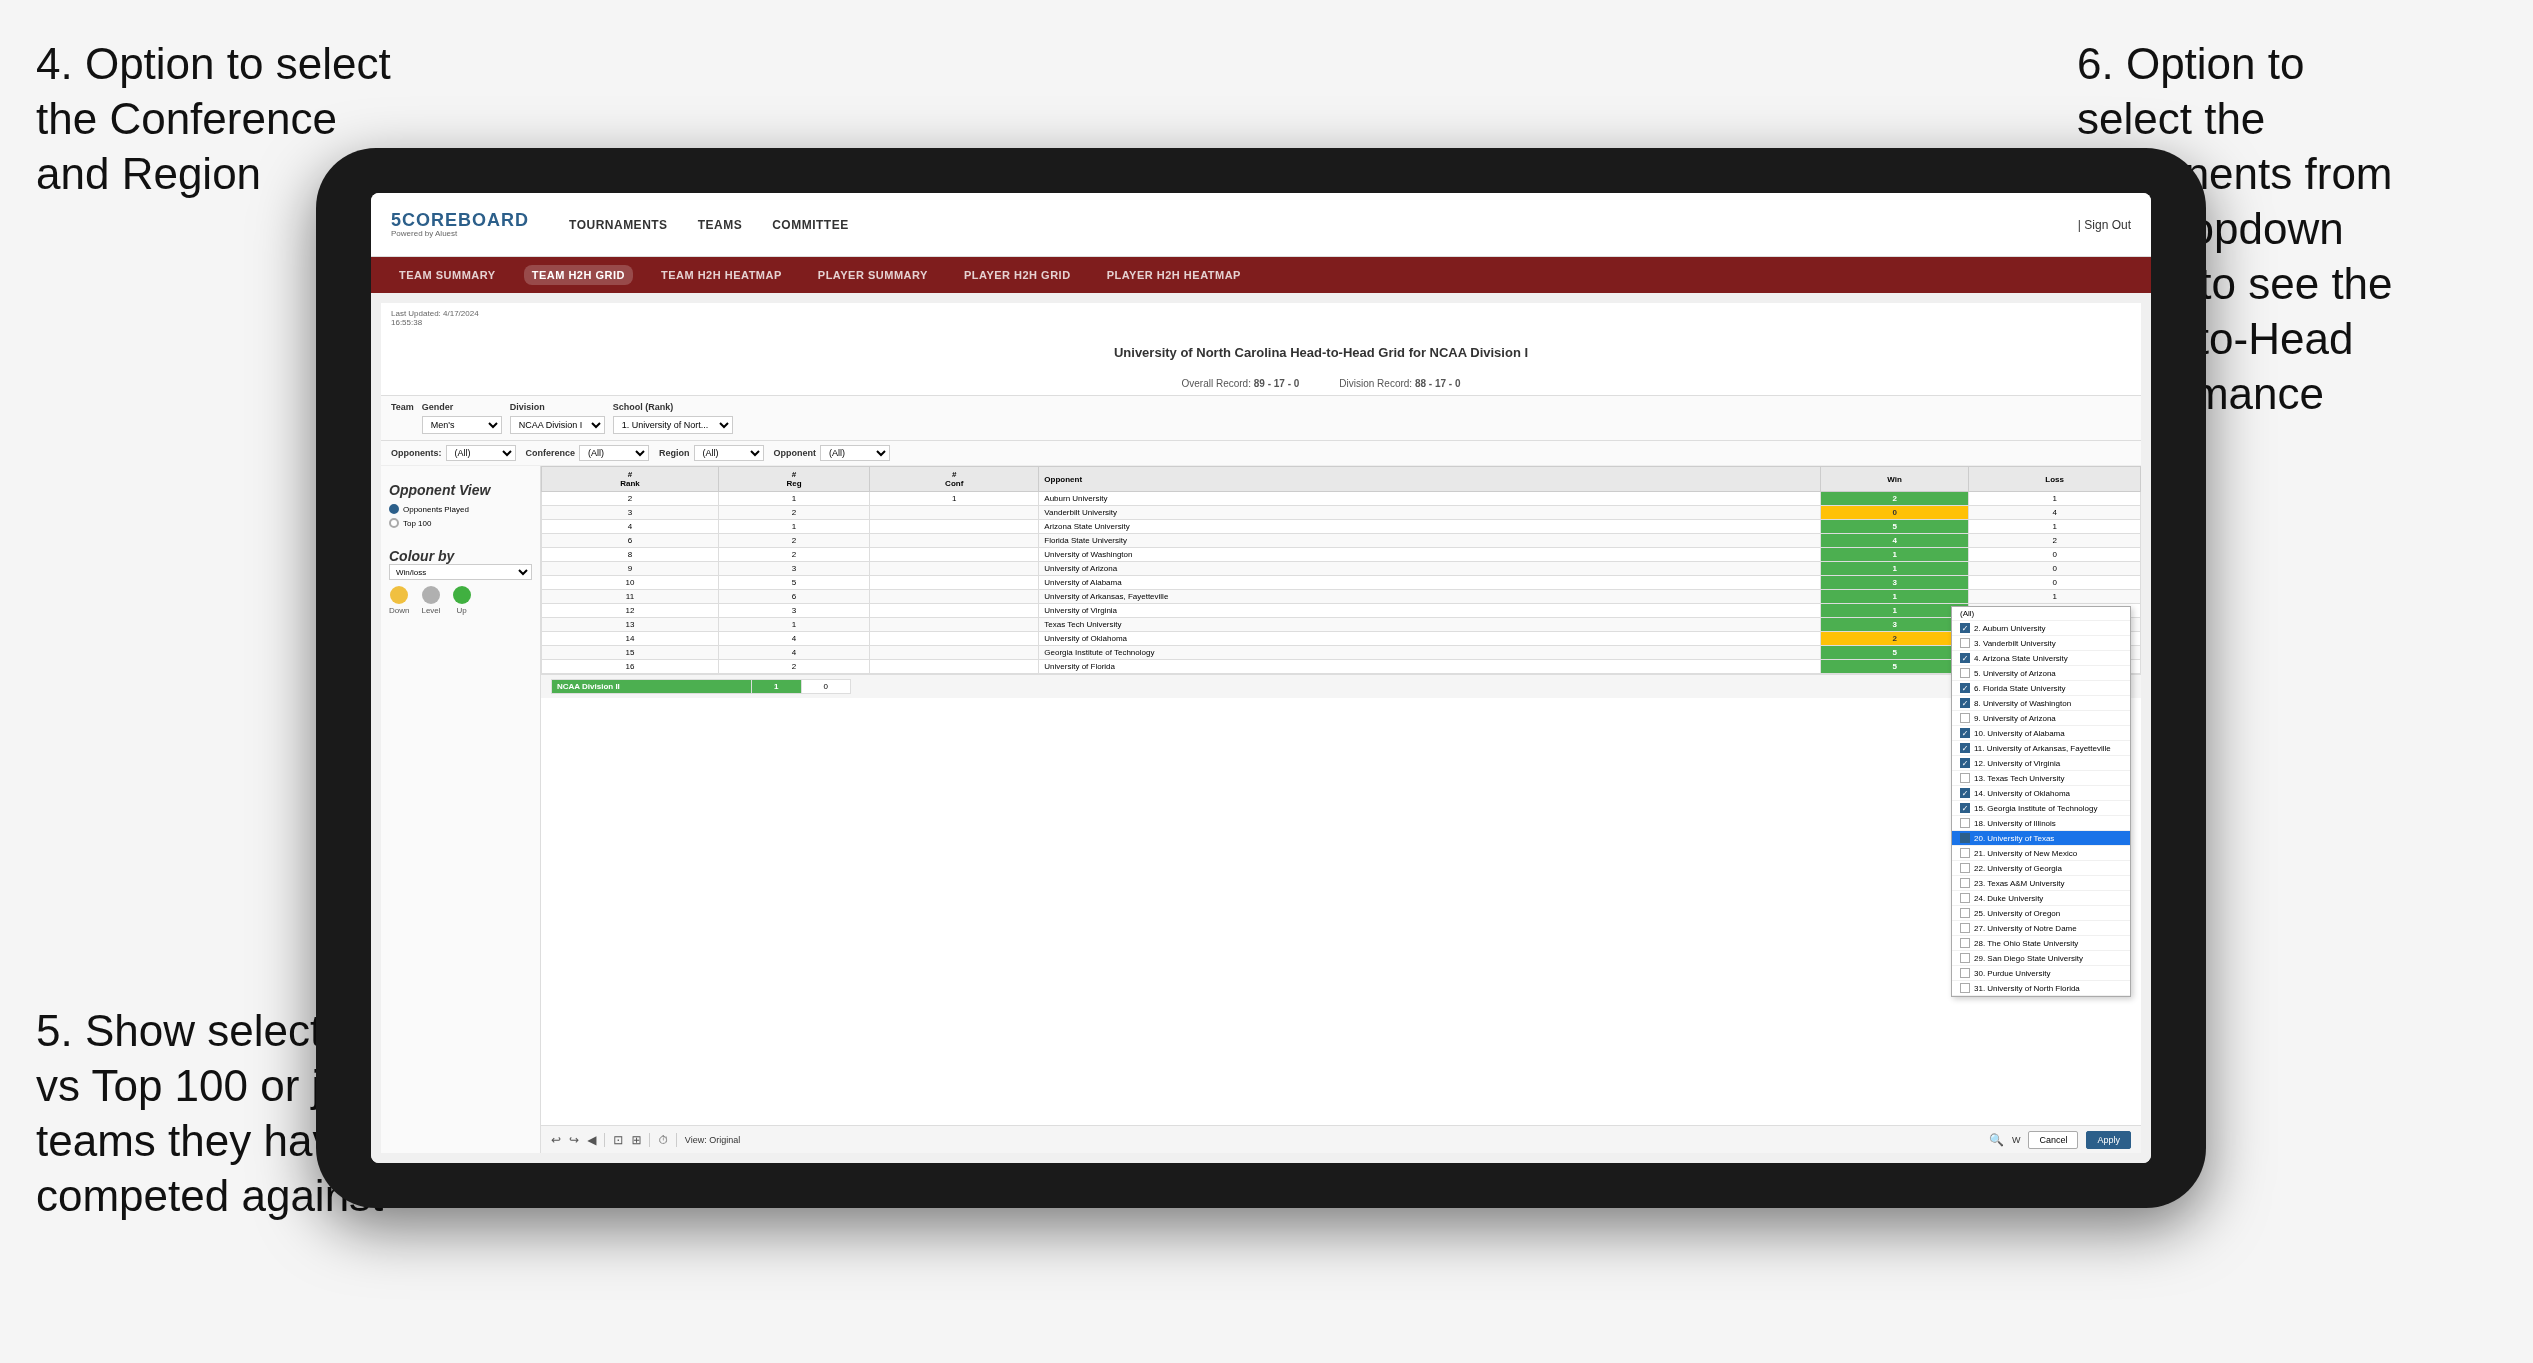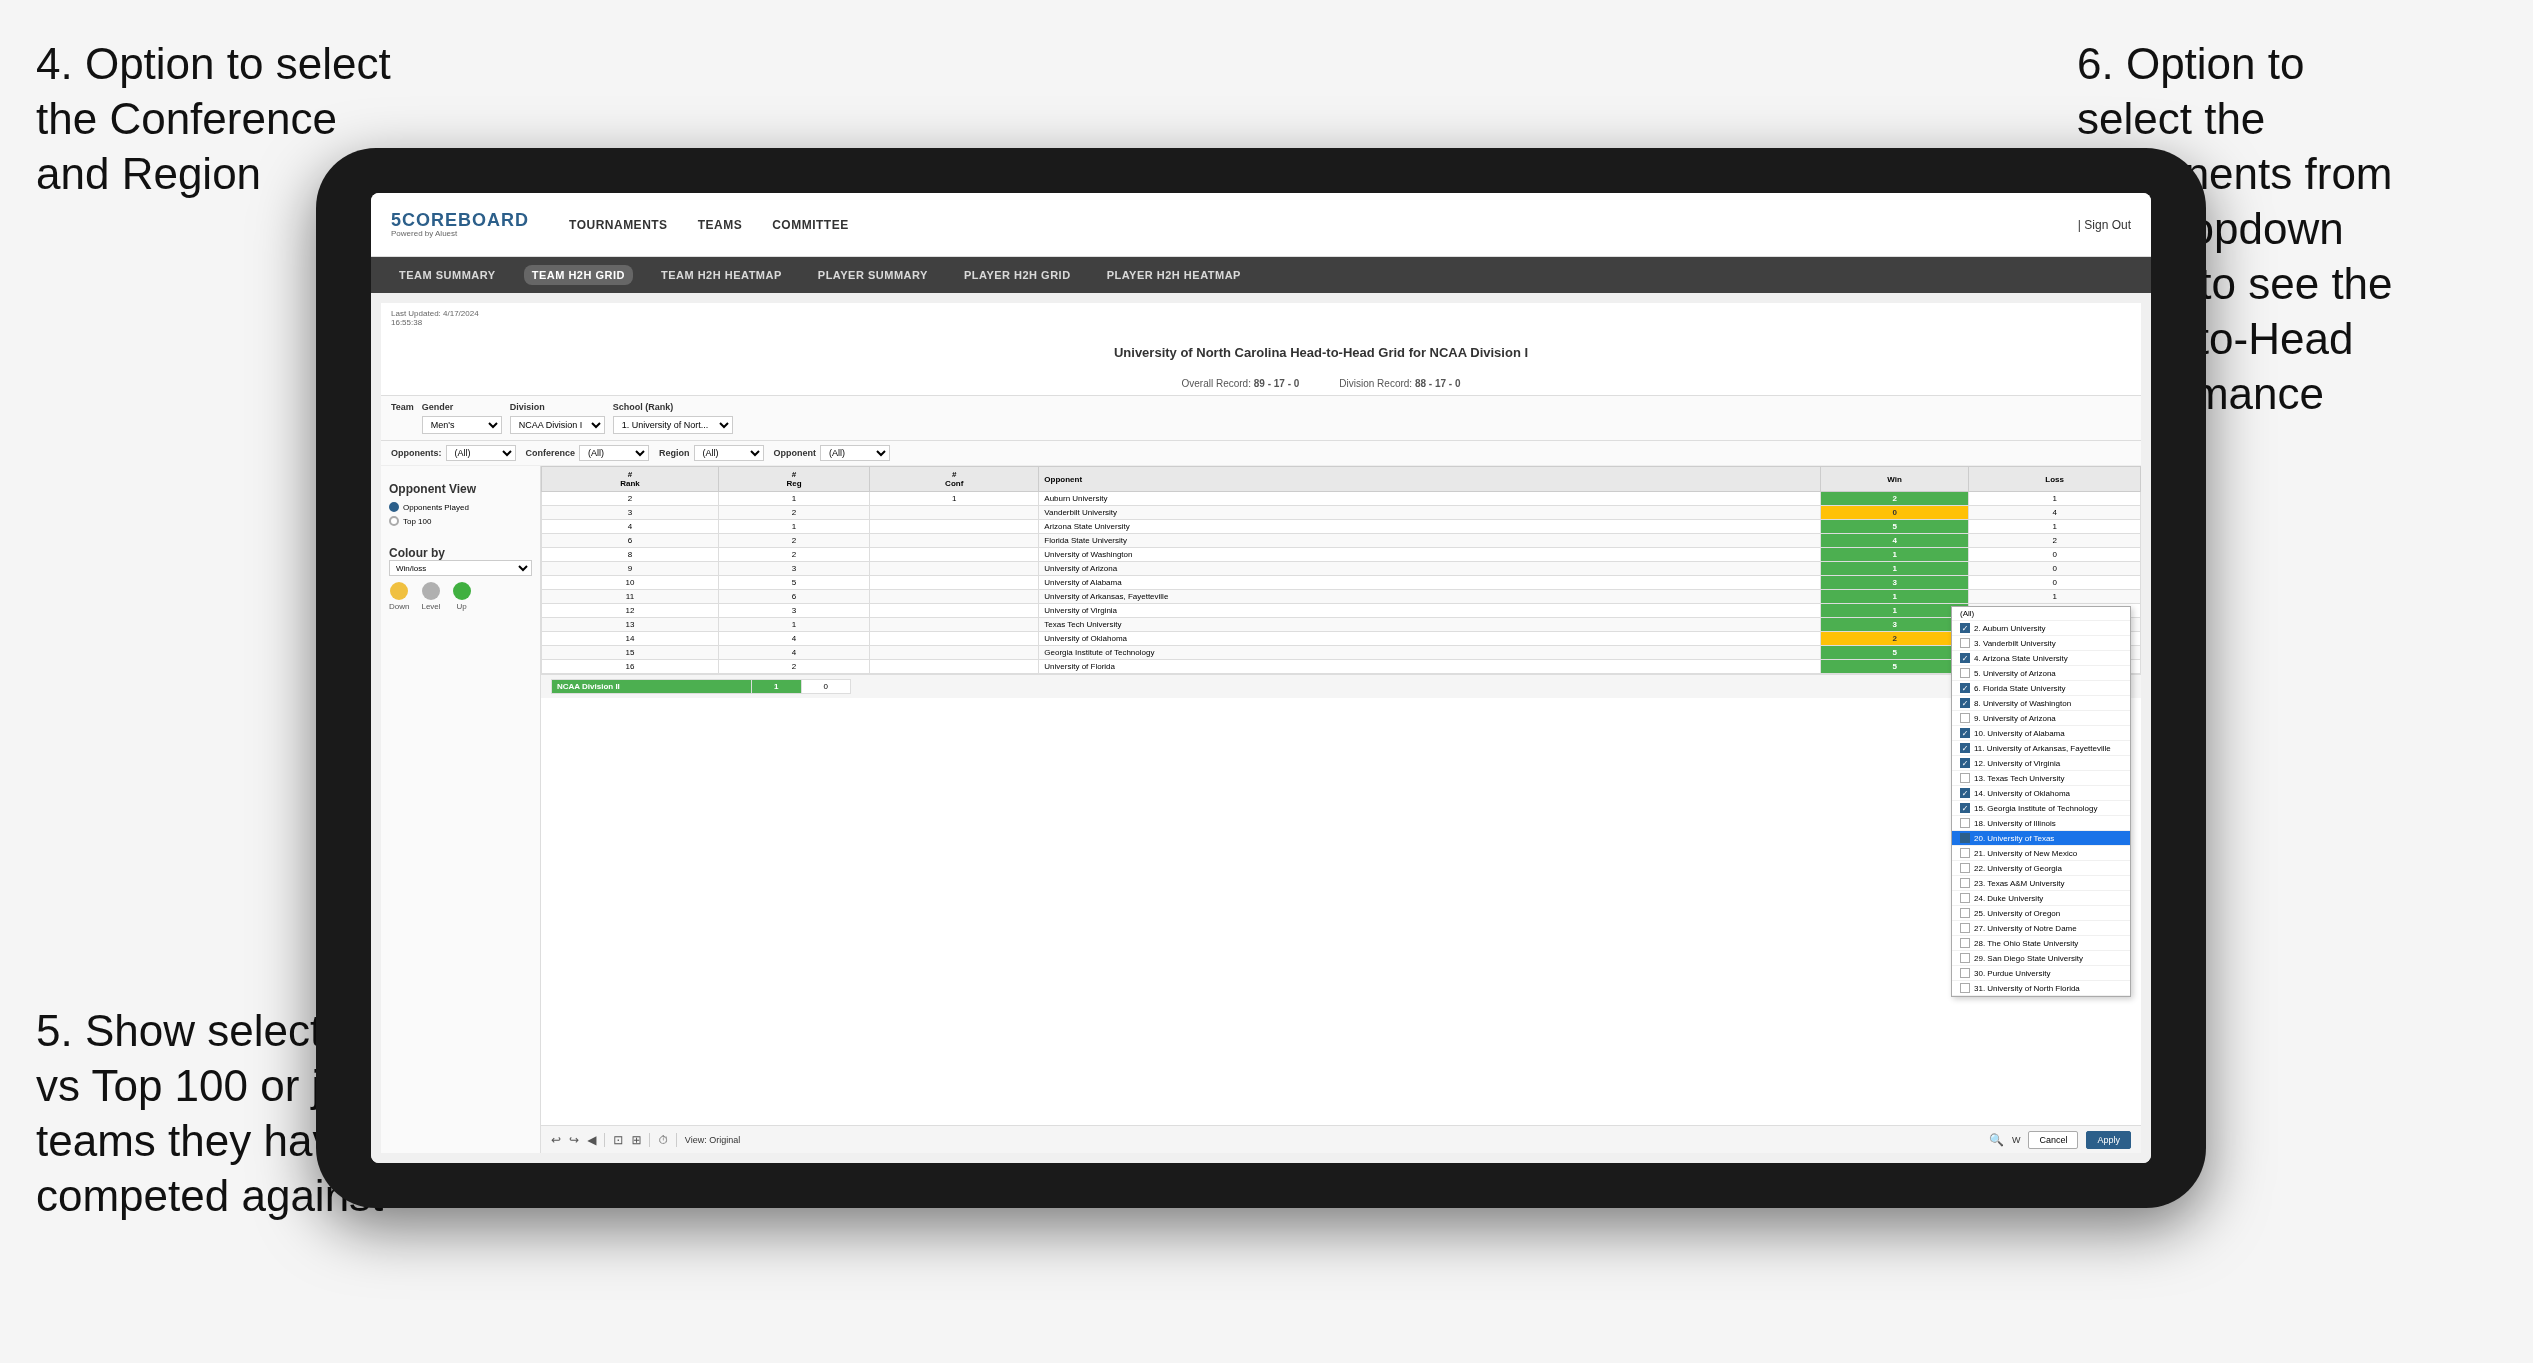--- a/index.html
+++ b/index.html
@@ -86,21 +86,21 @@
       padding: 4px 0;
     }
     .nav-right {
       margin-left: auto;
       font-size: 12px;
       color: #333;
     }
 
     
     .sub-nav {
-      background: #404040;
+      background: #7f1d1d;
       padding: 6px 20px;
       display: flex;
       gap: 20px;
       height: 36px;
       align-items: center;
     }
     .sub-nav-item {
       font-size: 11px;
       color: rgba(255,255,255,0.8);
       font-weight: 600;
@@ -237,23 +237,24 @@
       width: 160px;
       border-right: 1px solid #ddd;
       display: flex;
       flex-direction: column;
       padding: 8px;
       gap: 8px;
       background: #fafafa;
     }
 
     .lp-section-title {
-      font-size: 12px;
+      font-size: 14px;
       font-weight: 700;
       color: #333;
+      font-style: italic;
     }
     .lp-select {
       font-size: 8px;
       border: 1px solid #ccc;
       padding: 2px;
       width: 100%;
       height: 16px;
       background: #fff;
     }
 

